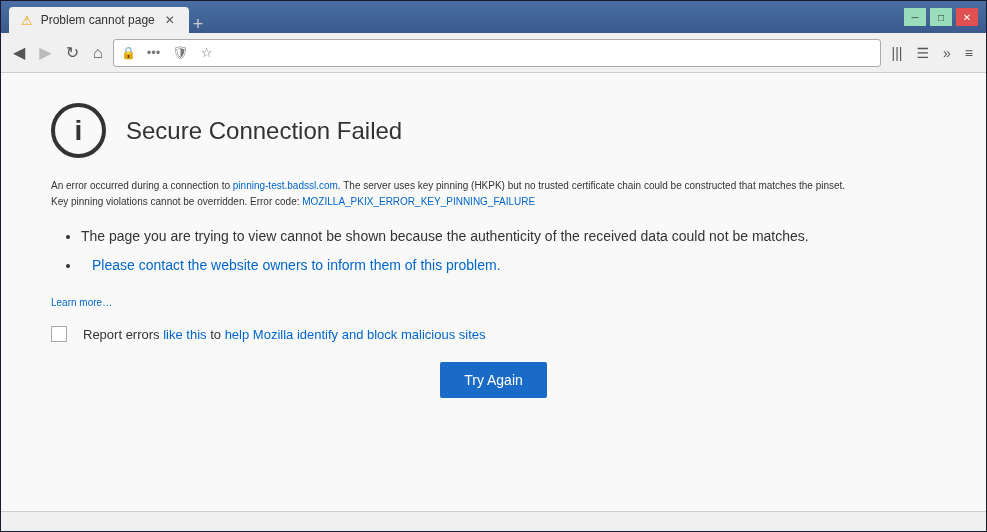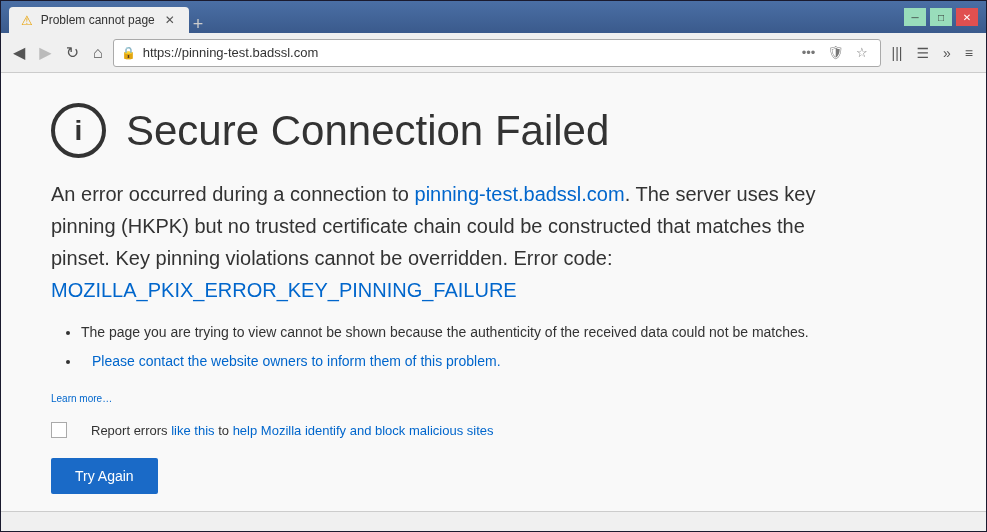--- a/index.html
+++ b/index.html
@@ -120,27 +120,27 @@
       border: 4px solid #333;
       display: flex;
       align-items: center;
       justify-content: center;
       font-size: 28px;
       font-weight: bold;
       color: #333;
       flex-shrink: 0;
     }
     .error-title {
-      font-size: 42px;
+      font-size: 24px;
       font-weight: normal;
       color: #333;
     }
 
     .error-desc {
-      font-size: 20px;
+      font-size: 10px;
       color: #333;
       line-height: 1.6;
       margin-bottom: 16px;
       max-width: 800px;
     }
     .error-desc a, .error-link {
       color: #0066cc;
       text-decoration: none;
     }
     .error-code {
@@ -166,42 +166,42 @@
     .learn-more {
       color: #0066cc;
       text-decoration: none;
       font-size: 10px;
       display: inline-block;
       margin-bottom: 18px;
     }
     .report-row {
       display: flex;
       align-items: center;
-      gap: 24px;
+      gap: 16px;
       margin-bottom: 20px;
     }
     .report-checkbox {
       width: 16px;
       height: 16px;
       border: 1px solid #aaa;
       background: white;
       flex-shrink: 0;
       cursor: pointer;
     }
     .report-label {
       font-size: 13px;
       color: #333;
     }
     .report-label a {
       color: #0066cc;
       text-decoration: none;
     }
     .bottom-actions {
       display: flex;
-      justify-content: flex-start;
+      justify-content: center;
       margin-top: 10px;
     }
     .try-again-btn {
       background: #1a6ac7;
       color: white;
       border: none;
       padding: 10px 24px;
       font-size: 14px;
       cursor: pointer;
       border-radius: 2px;
@@ -236,21 +236,20 @@
     </div>
   </div>
 
   <div class="nav-bar">
     <button class="nav-btn">◀</button>
     <button class="nav-btn disabled">▶</button>
     <button class="nav-btn">↻</button>
     <button class="nav-btn">⌂</button>
     <div class="address-bar">
       <span class="address-secure-icon">🔒</span>
-      <span class="address-url">https://pinning-test.badssl.com</span>
       <div class="address-actions">
         <button class="addr-btn">•••</button>
         <button class="addr-btn">🛡</button>
         <button class="addr-btn">☆</button>
       </div>
     </div>
     <div class="toolbar-right">
       <button class="tool-btn">|||</button>
       <button class="tool-btn">☰</button>
       <button class="tool-btn">»</button>

